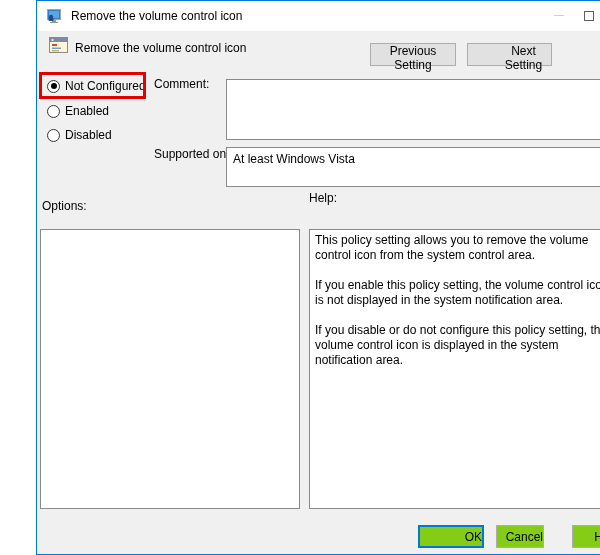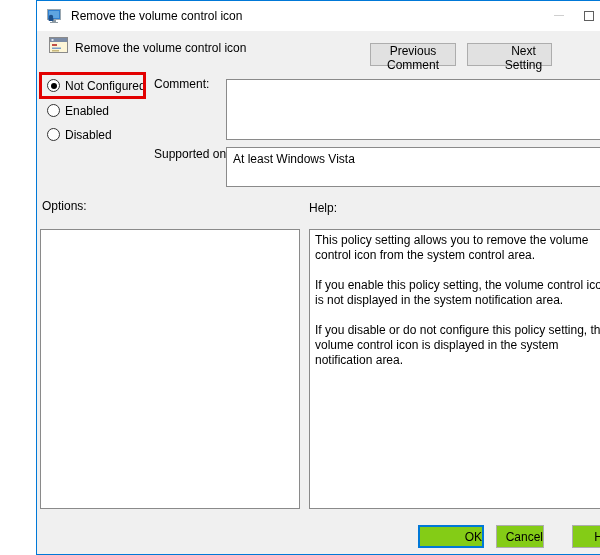--- a/index.html
+++ b/index.html
@@ -25,21 +25,21 @@
   .policy-icon { position: absolute; left: 12px; top: 36px; width: 19px; height: 16px; }
   .policy-title { position: absolute; left: 38px; top: 40px; font-size: 12px; }
   .nav-btn {
     position: absolute; top: 42px; height: 23px;
     background: #e1e1e1; border: 1px solid #adadad;
     font-family: inherit; font-size: 12px; color: #000; text-align: center;
   }
   .prev-btn { left: 333px; width: 86px; }
   .next-btn { left: 430px; width: 85px; padding-left: 28px; }
   
-  .radio-row { position: absolute; left: 10px; display: flex; align-items: flex-start; }
+  .radio-row { position: absolute; left: 10px; display: flex; align-items: center; }
   .radio-circle {
     width: 13px; height: 13px; border-radius: 50%;
     border: 1px solid #333333; background: #ffffff;
     display: flex; align-items: center; justify-content: center; flex: 0 0 auto;
   }
   .radio-dot { width: 6px; height: 6px; border-radius: 50%; background: #000; }
   .radio-label { margin-left: 5px; font-size: 12px; white-space: nowrap; }
   .red-annotation {
     position: absolute; left: 2px; top: 71px; width: 107px; height: 27px;
     border: 3px solid #e20000; pointer-events: none;
@@ -110,21 +110,21 @@
 
   <svg class="policy-icon" viewBox="0 0 19 16">
     <rect x="0.5" y="0.5" width="18" height="15" fill="#fdf6d8" stroke="#8a8a8a"></rect>
     <rect x="1" y="1" width="17" height="4" fill="#7b8ba5"></rect>
     <rect x="2.5" y="2" width="2" height="2" fill="#dfe6ee"></rect>
     <rect x="3" y="7" width="5" height="2" fill="#c05046"></rect>
     <rect x="3" y="10.5" width="9" height="1.5" fill="#7ba0c8"></rect>
     <rect x="3" y="13" width="7" height="1.5" fill="#c8b87b"></rect>
   </svg>
   <span class="policy-title">Remove the volume control icon</span>
-  <button class="nav-btn prev-btn">Previous Comment</button>
+  <button class="nav-btn prev-btn">Previous Setting</button>
   <button class="nav-btn next-btn">Next Setting</button>
 
   <div class="radio-row" style="top: 78px;">
     <span class="radio-circle">
         <span class="radio-dot"></span>
       </span>
     <span class="radio-label">Not Configured</span>
   </div>
   <div class="radio-row" style="top: 103px;">
     <span class="radio-circle"></span>
@@ -146,21 +146,21 @@
   <span class="field-label" style="left:117px; top:146px;">Supported on:</span>
   <div class="sunken-box" style="left:189px; top:146px; width:402px; height:40px;">
     <span class="box-text">At least Windows Vista</span>
     <span class="scroll-chevron chevron-top">∧</span>
     <span class="scroll-chevron chevron-bottom">∨</span>
   </div>
 
   <span class="field-label" style="left:5px; top:198px;">Options:</span>
   <div class="sunken-box options-box"></div>
 
-  <span class="field-label" style="left:272px; top:200px;">Help:</span>
+  <span class="field-label" style="left:272px; top:190px;">Help:</span>
   <div class="sunken-box help-box">
     <div class="help-text">This policy setting allows you to remove the volume control icon from the system control area.
 
 If you enable this policy setting, the volume control icon is not displayed in the system notification area.
 
 If you disable or do not configure this policy setting, the volume control icon is displayed in the system notification area.</div>
     <div class="help-scrollbar">
       <span class="scroll-chevron chevron-top">∧</span>
       <span class="scroll-chevron chevron-bottom">∨</span>
     </div>

